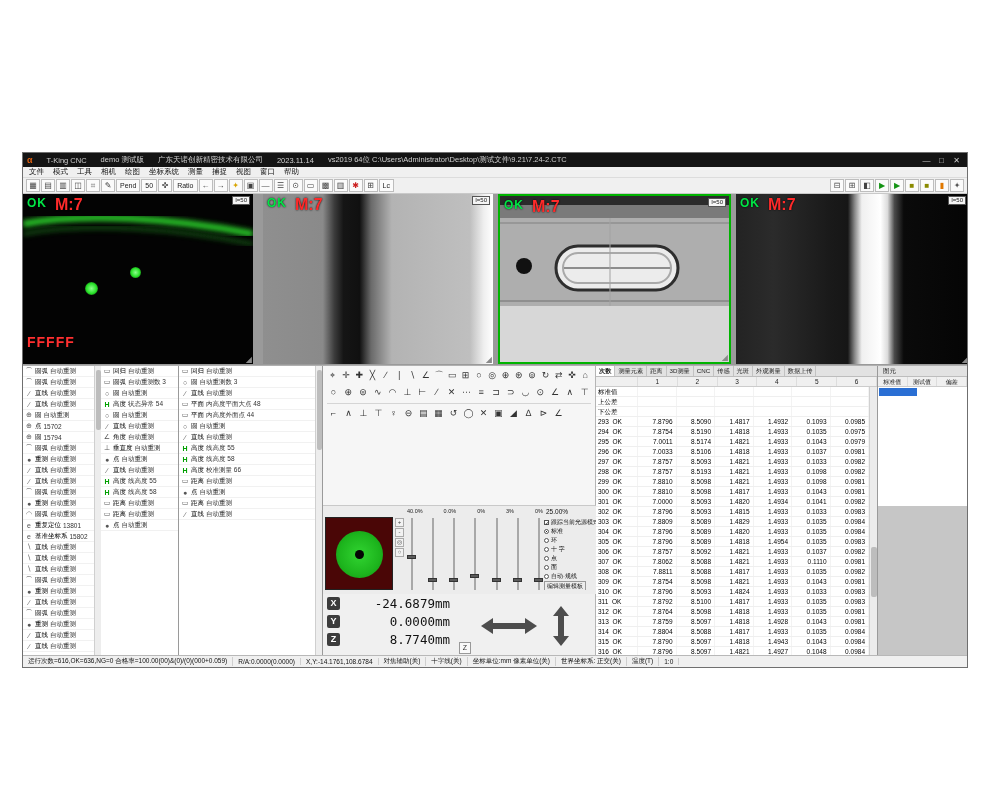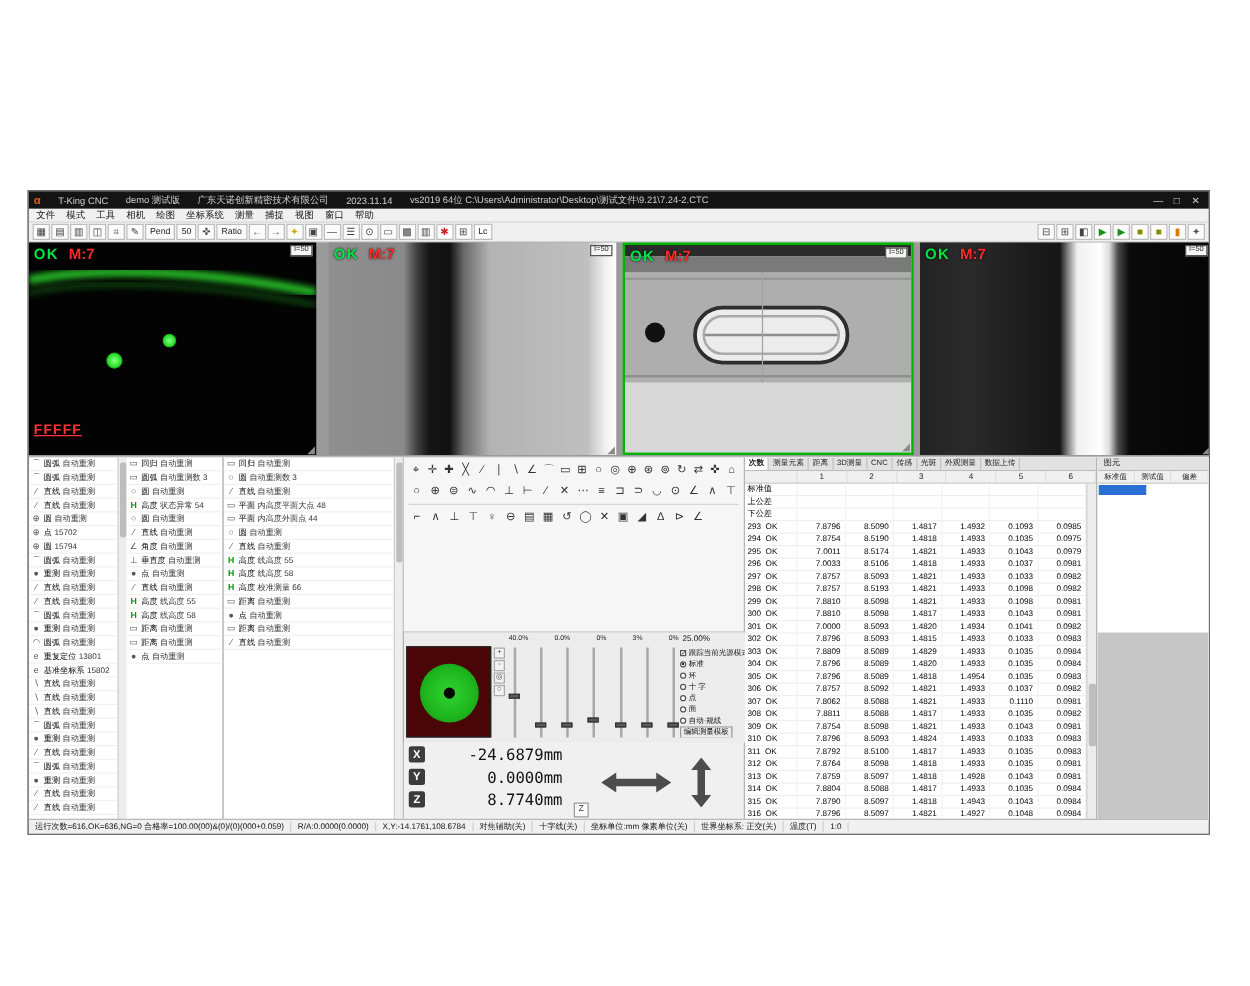--- a/index.html
+++ b/index.html
@@ -26,24 +26,24 @@
   
   .cams { position:absolute; left:0; top:41px; width:100%; height:171px; background:#9a9a9a; }
   .cam { position:absolute; top:0; height:170px; overflow:hidden; background:#000; }
   .cam1 { left:0; width:230px; background:#030303; }
   .cam2 { left:240px; width:230px;
     background:linear-gradient(90deg,#8f8f8f 0%,#8a8a8a 26%,#3c3c3c 31%,#151515 35%,#101010 42%,#6a6a6a 47%,#b3b3b3 56%,#bfbfbf 90%,#efefef 96%,#ffffff 100%); }
   .cam3 { left:475px; width:233px; border:2px solid #00b400; background:#c9c9c9; }
   .cam4 { left:713px; width:233px;
     background:linear-gradient(90deg,#232323 0%,#2b2b2b 16%,#1a1a1a 40%,#161616 48%,#8a8a8a 51%,#f0f0f0 54%,#ffffff 62%,#dcdcdc 65%,#4a4a4a 68%,#0a0a0a 72%,#050505 100%); }
   .cam-ok { position:absolute; left:4px; top:2px; font-size:12px; font-weight:bold; color:#00e545; letter-spacing:1px; text-shadow:0 0 2px #000; }
-  .cam-m { position:absolute; left:32px; top:2px; font-size:12px; font-weight:bold; color:#ff2a2a; text-shadow:0 0 2px #000; }
+  .cam-m { position:absolute; left:32px; top:2px; font-size:16px; font-weight:bold; color:#ff2a2a; text-shadow:0 0 2px #000; }
   .cam-tag { position:absolute; right:3px; top:2px; background:#f5f5f5; border:1px solid #555; color:#222; font-size:6px; padding:0 2px; line-height:7px; }
   .cam-resize { position:absolute; right:1px; bottom:0; color:#8a8a8a; font-size:8px; line-height:8px; }
-  .cam-fff { position:absolute; left:4px; bottom:14px; color:#ff3030; font-size:11px; font-weight:bold; letter-spacing:1px;text-decoration:underline; }
+  .cam-fff { position:absolute; left:4px; bottom:14px; color:#ff3030; font-size:14px; font-weight:bold; letter-spacing:1px; }
   .dot { position:absolute; border-radius:50%; background:radial-gradient(circle,#8cff8c 0%,#27e027 55%,rgba(0,120,0,0) 100%); }
   .d1 { left:62px; top:88px; width:13px; height:13px; }
   .d2 { left:107px; top:73px; width:11px; height:11px; }
 
   
   .lower { position:absolute; left:0; top:212px; width:100%; height:292px; background:#ececec; border-top:1px solid #b0b0b0; }
   .mpanel { position:absolute; top:0; bottom:0; background:#ffffff; border-right:1px solid #9a9a9a; overflow:hidden; }
   #p1 { left:0; width:78px; }
   #p2 { left:78px; width:78px; }
   #p3 { left:156px; width:144px; }

